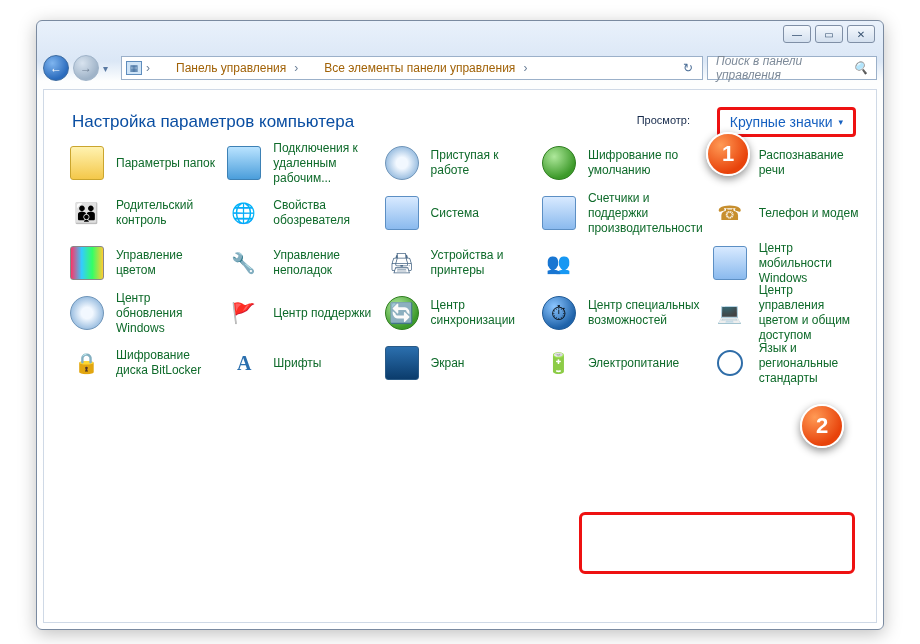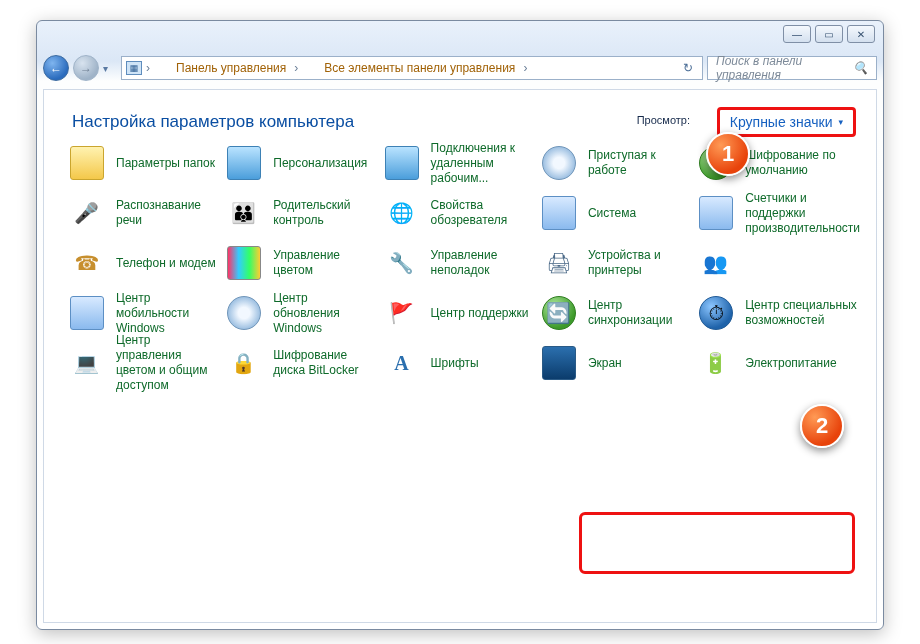--- a/index.html
+++ b/index.html
@@ -177,24 +177,20 @@
       <span>Крупные значки</span>
     </div>
 
     <div class="grid" id="grid">
         <div class="item">
           <div class="ico i-folder"></div>
           <div class="label">Параметры папок</div>
         </div>
         <div class="item">
           <div class="ico i-mon"></div>
-          <div class="label">Персонализация</div>
-        </div>
-        <div class="item">
-          <div class="ico i-mon"></div>
           <div class="label">Подключения к удаленным рабочим...</div>
         </div>
         <div class="item">
           <div class="ico i-disc"></div>
           <div class="label">Приступая к работе</div>
         </div>
         <div class="item">
           <div class="ico i-green"></div>
           <div class="label">Шифрование по умолчанию</div>
         </div>
@@ -270,20 +266,24 @@
           <div class="label">Шрифты</div>
         </div>
         <div class="item">
           <div class="ico i-screen"></div>
           <div class="label">Экран</div>
         </div>
         <div class="item">
           <div class="ico i-power">🔋</div>
           <div class="label">Электропитание</div>
         </div>
+        <div class="item">
+          <div class="ico i-clock"></div>
+          <div class="label">Язык и региональные стандарты</div>
+        </div>
       </div>
 
     <div class="highlight-box hl-item"></div>
   </div>
 
 </div>
 
 <div class="callout c1">1</div>
 <div class="callout c2">2</div>
 

